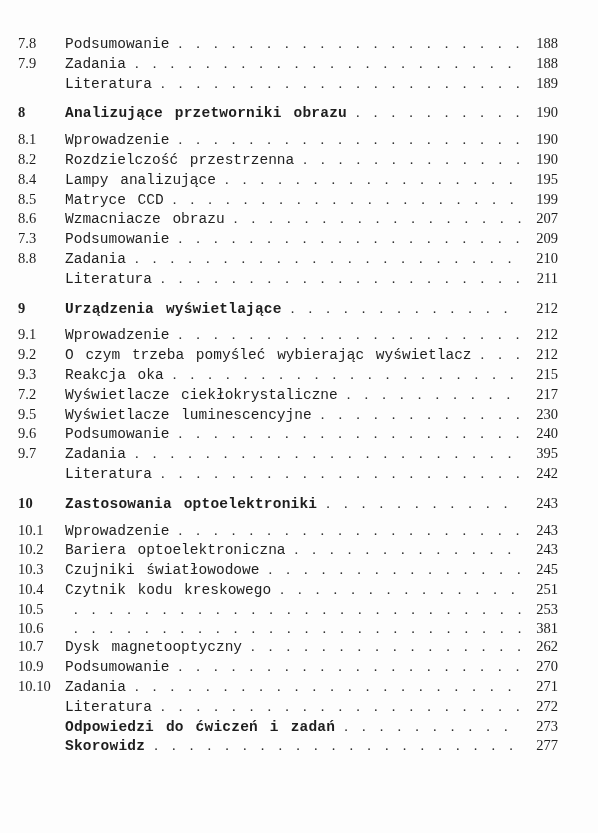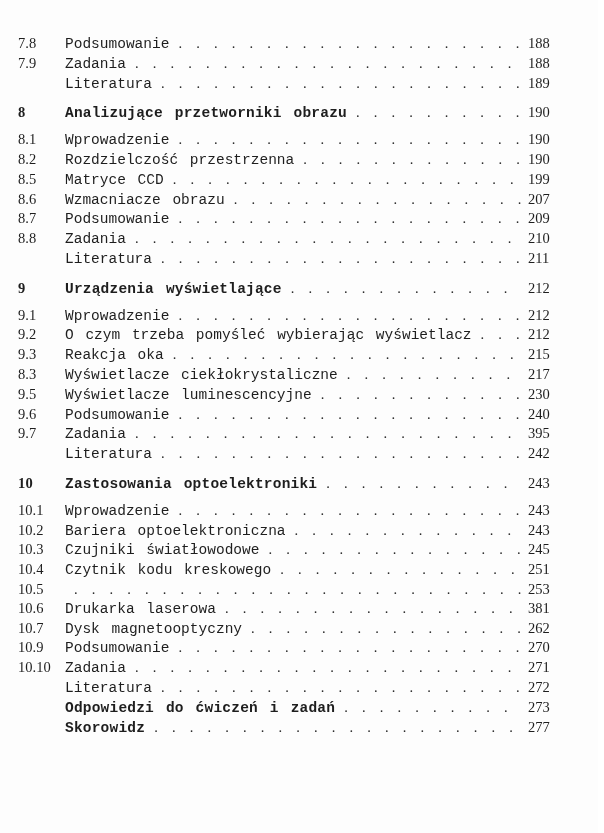--- a/index.html
+++ b/index.html
@@ -48,21 +48,21 @@
     color: #2b2b2b;
     min-width: 12px;
   }
   .row .leader::after {
     content: ". . . . . . . . . . . . . . . . . . . . . . . . . . . . . . . . . . . . . . . . . . . . . . . . . . . . . . . . . .";
     letter-spacing: 3.5px;
     word-spacing: 3.5px;
   }
   .row .page-num {
     flex: 0 0 30px;
-    text-align: left;
+    text-align: right;
     white-space: nowrap;
   }
   .row.chapter {
     margin-top: 10px;
     margin-bottom: 7px;
   }
   .row.bold .num,
   .row.bold .title {
     font-weight: bold;
     letter-spacing: 0.2px;
@@ -103,33 +103,39 @@
         <span class="leader"></span>
         <span class="page-num">190</span>
       </div>
       <div class="row">
         <span class="num">8.2</span>
         <span class="title">Rozdzielczość przestrzenna</span>
         <span class="leader"></span>
         <span class="page-num">190</span>
       </div>
       <div class="row">
+        <span class="num">8.4</span>
+        <span class="title">Lampy analizujące</span>
+        <span class="leader"></span>
+        <span class="page-num">195</span>
+      </div>
+      <div class="row">
         <span class="num">8.5</span>
         <span class="title">Matryce CCD</span>
         <span class="leader"></span>
         <span class="page-num">199</span>
       </div>
       <div class="row">
         <span class="num">8.6</span>
         <span class="title">Wzmacniacze obrazu</span>
         <span class="leader"></span>
         <span class="page-num">207</span>
       </div>
       <div class="row">
-        <span class="num">8.7</span>
+        <span class="num">7.3</span>
         <span class="title">Podsumowanie</span>
         <span class="leader"></span>
         <span class="page-num">209</span>
       </div>
       <div class="row">
         <span class="num">8.8</span>
         <span class="title">Zadania</span>
         <span class="leader"></span>
         <span class="page-num">210</span>
       </div>
@@ -157,21 +163,21 @@
         <span class="leader"></span>
         <span class="page-num">212</span>
       </div>
       <div class="row">
         <span class="num">9.3</span>
         <span class="title">Reakcja oka</span>
         <span class="leader"></span>
         <span class="page-num">215</span>
       </div>
       <div class="row">
-        <span class="num">8.3</span>
+        <span class="num">7.2</span>
         <span class="title">Wyświetlacze ciekłokrystaliczne</span>
         <span class="leader"></span>
         <span class="page-num">217</span>
       </div>
       <div class="row">
         <span class="num">9.5</span>
         <span class="title">Wyświetlacze luminescencyjne</span>
         <span class="leader"></span>
         <span class="page-num">230</span>
       </div>
@@ -223,21 +229,20 @@
         <span class="leader"></span>
         <span class="page-num">251</span>
       </div>
       <div class="row">
         <span class="num">10.5</span>
         <span class="leader"></span>
         <span class="page-num">253</span>
       </div>
       <div class="row">
         <span class="num">10.6</span>
-        <span class="title">Drukarka laserowa</span>
         <span class="leader"></span>
         <span class="page-num">381</span>
       </div>
       <div class="row">
         <span class="num">10.7</span>
         <span class="title">Dysk magnetooptyczny</span>
         <span class="leader"></span>
         <span class="page-num">262</span>
       </div>
       <div class="row">

